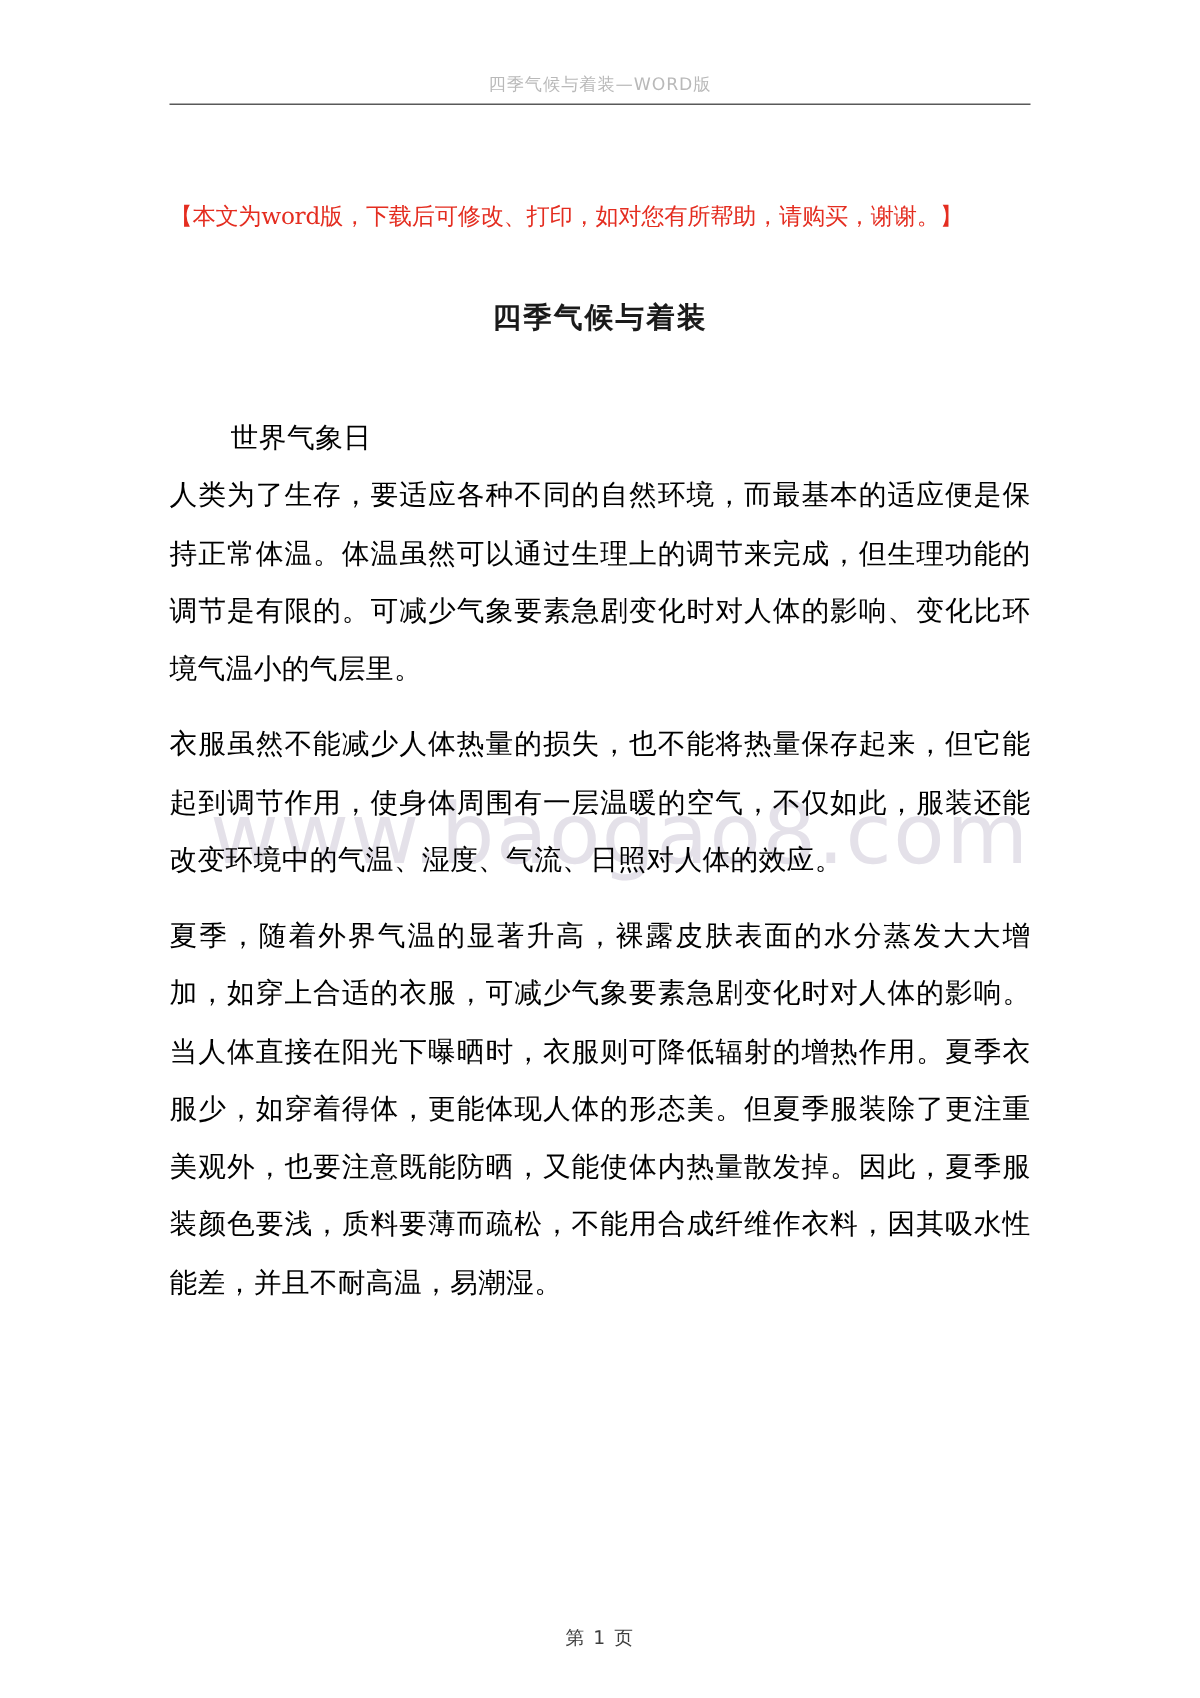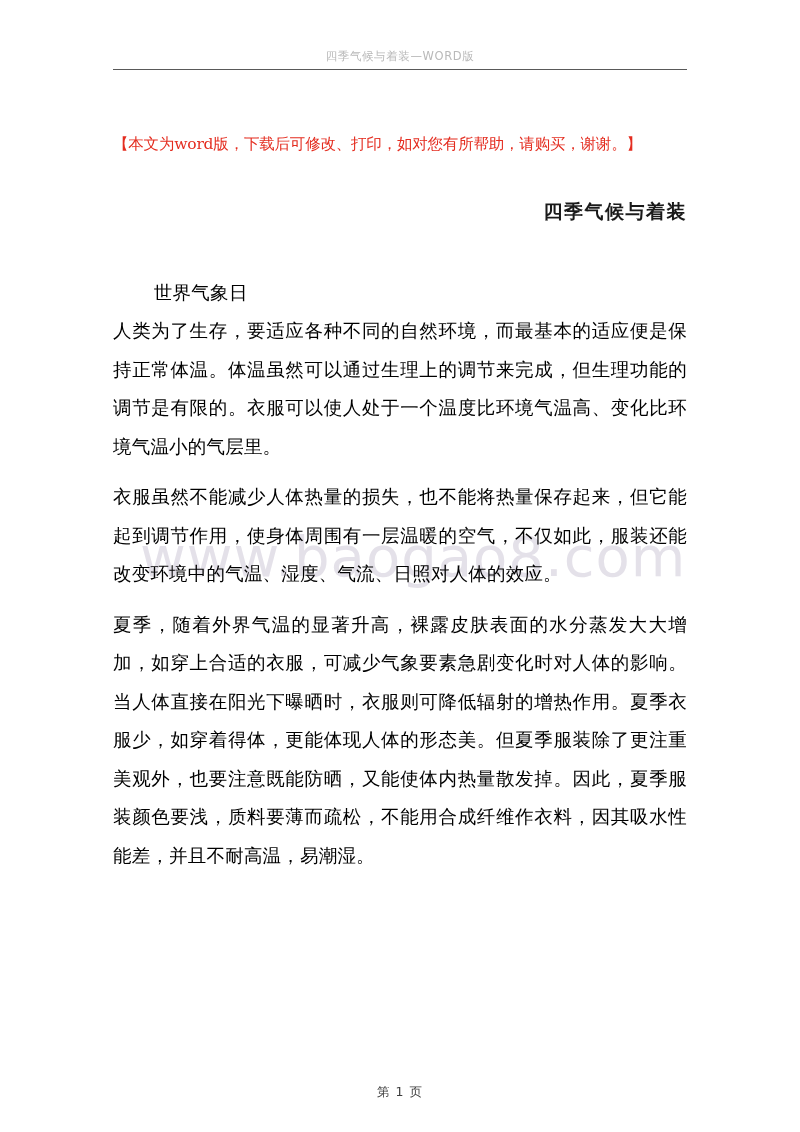--- a/index.html
+++ b/index.html
@@ -55,21 +55,21 @@
     color: #e42d20;
     font-size: 15.5px;
     line-height: 30px;
     font-family: "DejaVu Serif", "Liberation Serif", serif;
     letter-spacing: -0.2px;
     white-space: nowrap;
     margin-top: 21px;
   }
 
   .doc-title {
-    text-align: right;
+    text-align: center;
     font-family: "DejaVu Sans", "Liberation Sans", sans-serif;
     font-weight: bold;
     font-size: 19px;
     letter-spacing: 1.5px;
     margin-top: 40px;
     color: #1a1a1a;
   }
 
   .lead {
     font-size: 18.5px;
@@ -133,21 +133,21 @@
   </div>
 
   <div class="content">
 
     <div class="notice">【本文为word版，下载后可修改、打印，如对您有所帮助，请购买，谢谢。】</div>
 
     <div class="doc-title">四季气候与着装</div>
 
     <div class="lead">世界气象日</div>
 
-    <p class="para">人类为了生存，要适应各种不同的自然环境，而最基本的适应便是保持正常体温。体温虽然可以通过生理上的调节来完成，但生理功能的调节是有限的。衣服可以使人处于一个温度比环境气温高、变化比环境气温小的气层里。</p>
+    <p class="para">人类为了生存，要适应各种不同的自然环境，而最基本的适应便是保持正常体温。体温虽然可以通过生理上的调节来完成，但生理功能的调节是有限的。可减少气象要素急剧变化时对人体的影响、变化比环境气温小的气层里。</p>
     <p class="para">衣服虽然不能减少人体热量的损失，也不能将热量保存起来，但它能起到调节作用，使身体周围有一层温暖的空气，不仅如此，服装还能改变环境中的气温、湿度、气流、日照对人体的效应。</p>
     <p class="para">夏季，随着外界气温的显著升高，裸露皮肤表面的水分蒸发大大增加，如穿上合适的衣服，可减少气象要素急剧变化时对人体的影响。当人体直接在阳光下曝晒时，衣服则可降低辐射的增热作用。夏季衣服少，如穿着得体，更能体现人体的形态美。但夏季服装除了更注重美观外，也要注意既能防晒，又能使体内热量散发掉。因此，夏季服装颜色要浅，质料要薄而疏松，不能用合成纤维作衣料，因其吸水性能差，并且不耐高温，易潮湿。</p>
 
   </div>
 
   <div class="footer">第 1 页</div>
 
 </div>
 
 </body></html>

